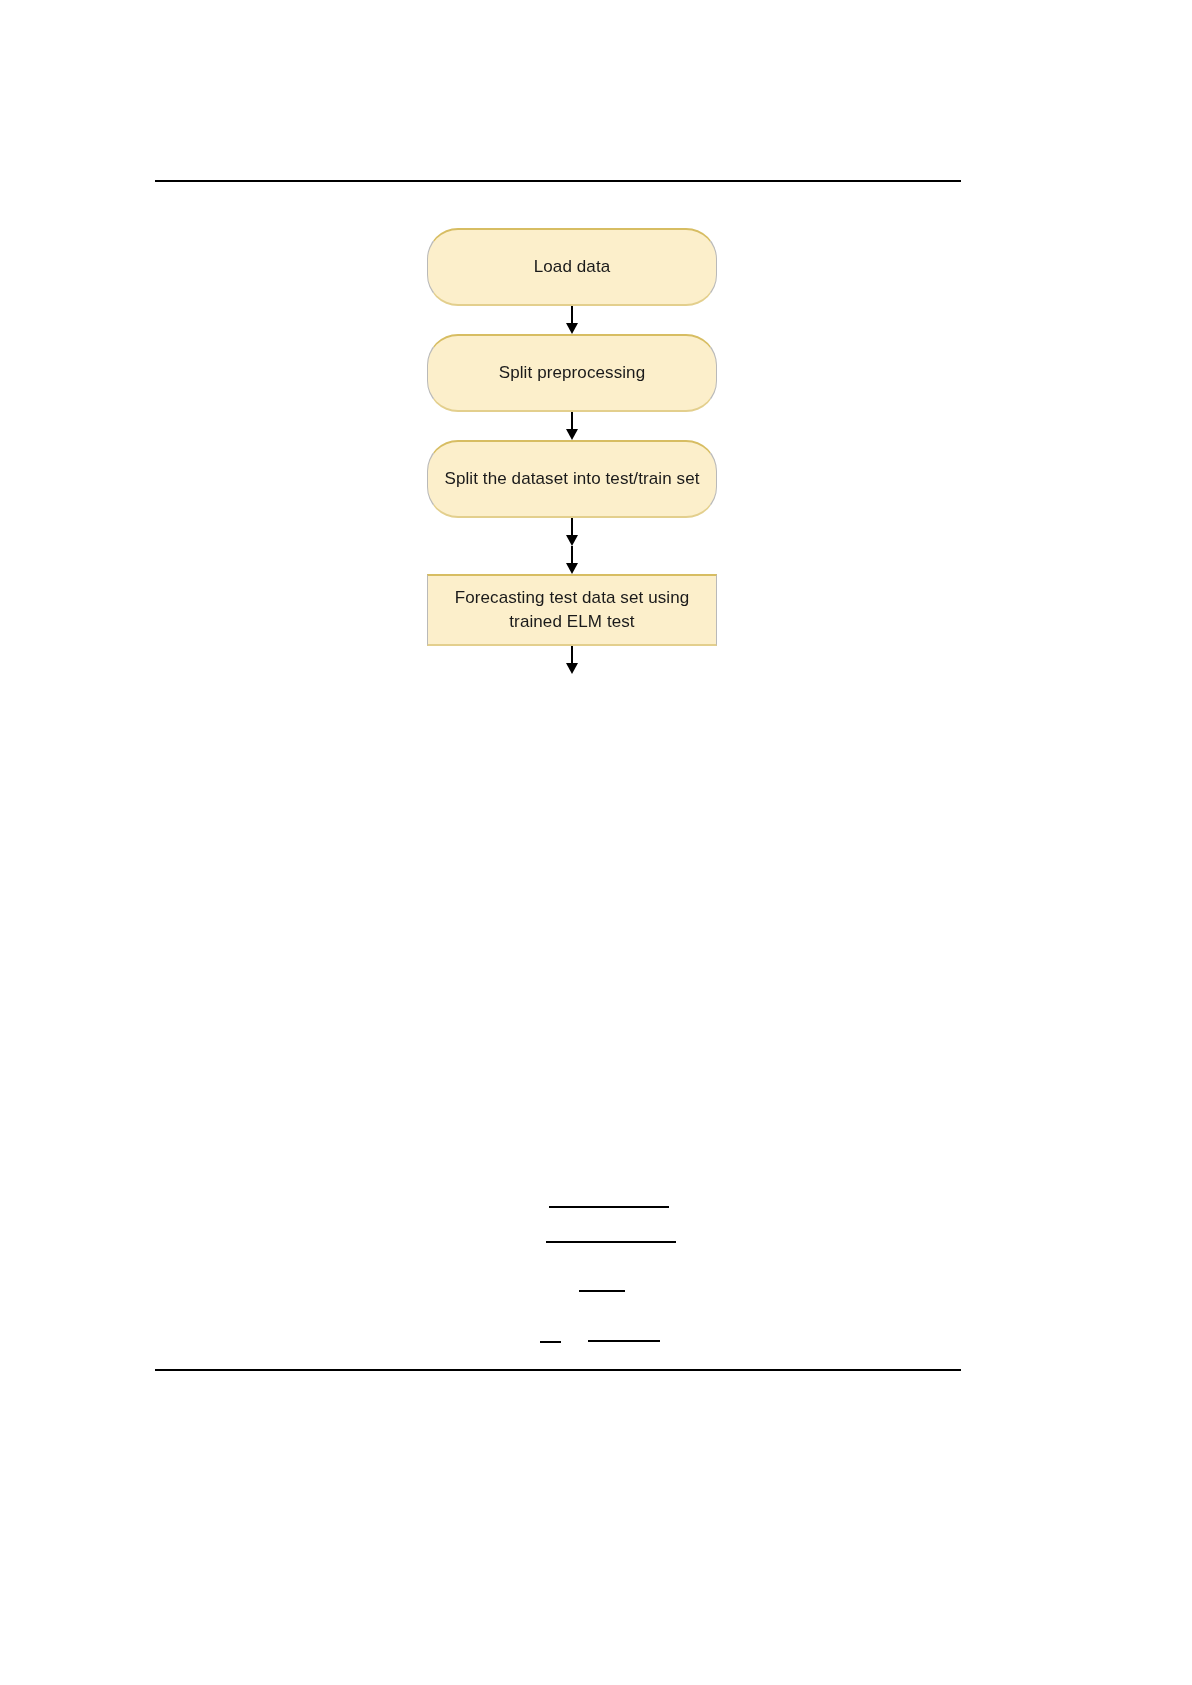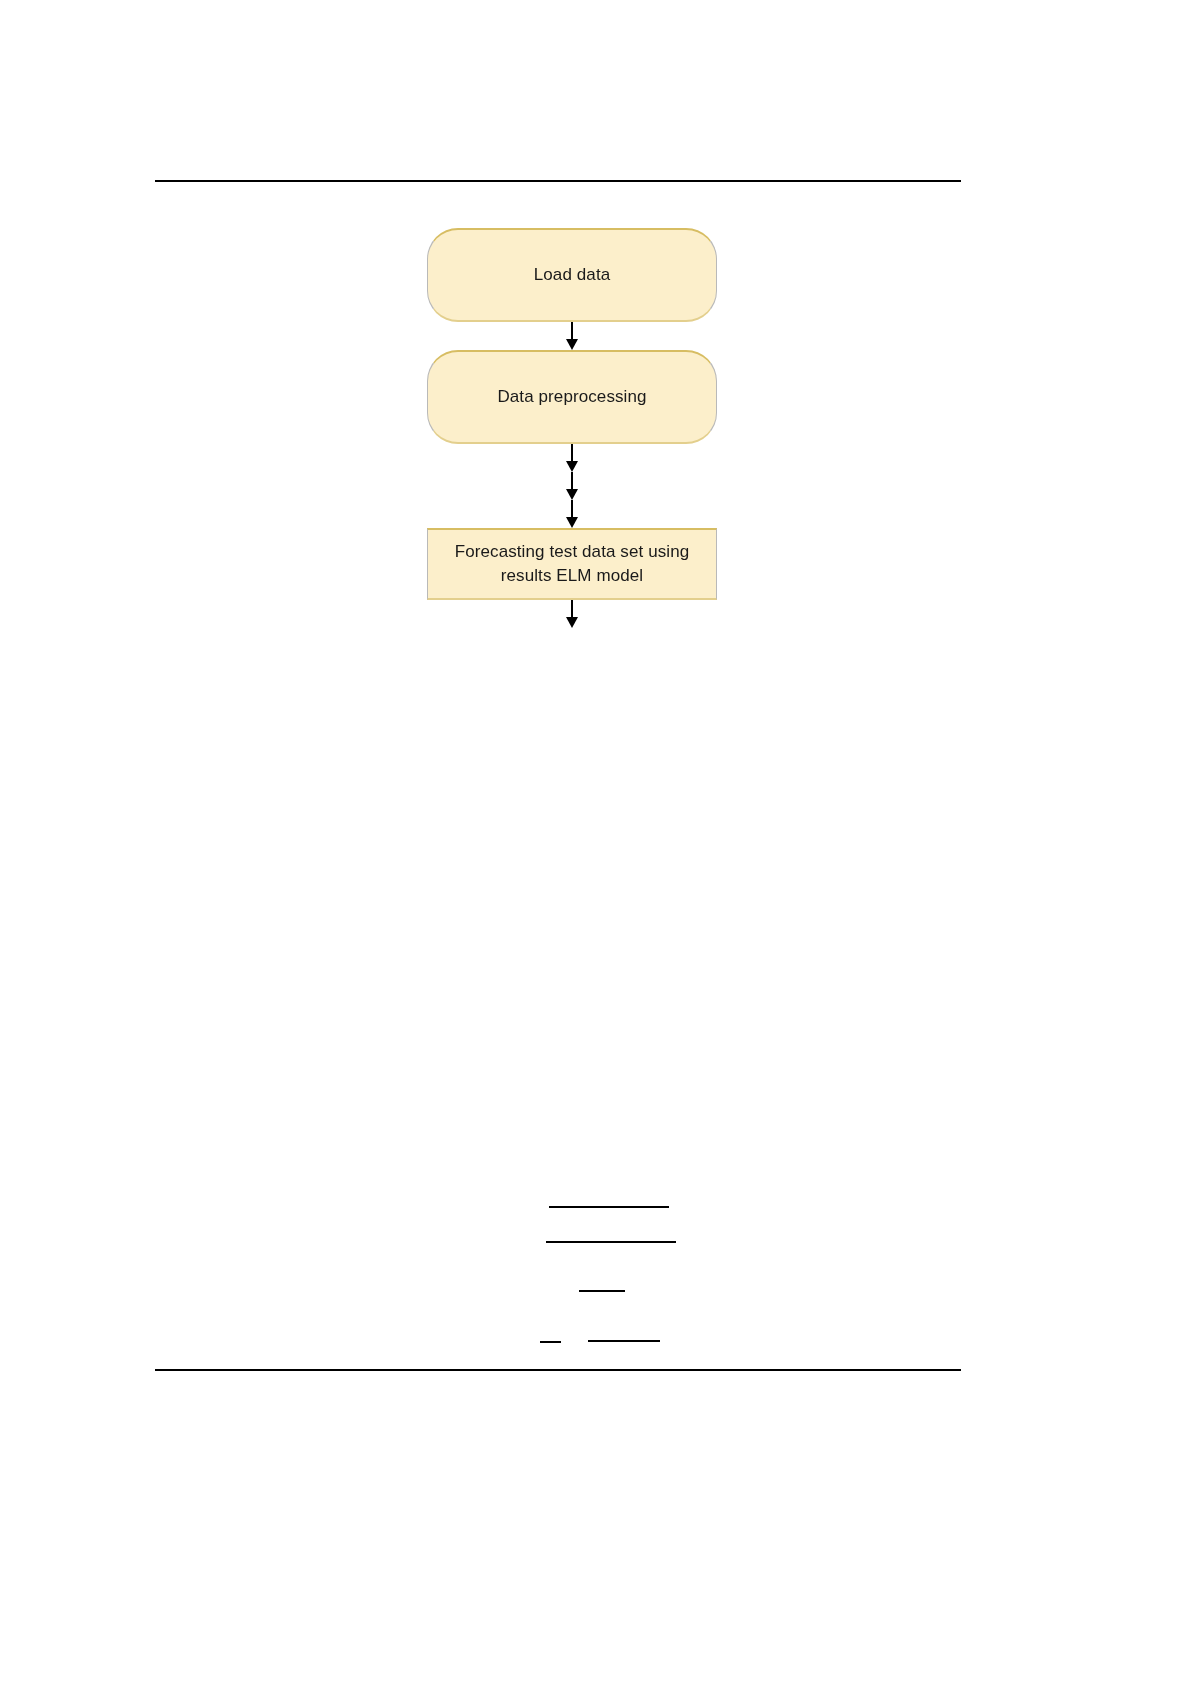--- a/index.html
+++ b/index.html
@@ -52,21 +52,21 @@
   .flow-step .step-label {
     display: block;
     width: 100%;
     color: #1a1a1a;
     font-size: 17px;
     line-height: 24px;
     letter-spacing: 0.1px;
     white-space: pre-line;
   }
 
-  .step-h1 { height: 94px; border-radius: 31px; }
+  .step-h1 { height: 78px; border-radius: 31px; }
   .step-h2 { height: 72px; }
 
   
   .connector {
     position: relative;
     width: 290px;
     height: 28px;
   }
   .connector .arrow-line {
     position: absolute;
@@ -109,43 +109,46 @@
   <div class="flow-step step-h1">
     <span class="step-label">Load data</span>
   </div>
 
   <div class="connector">
     <span class="arrow-line"></span>
     <span class="arrow-head"></span>
   </div>
 
   <div class="flow-step step-h1">
-    <span class="step-label">Data preprocessing</span>
+    <span class="step-label">Split preprocessing</span>
   </div>
 
   <div class="connector">
     <span class="arrow-line"></span>
     <span class="arrow-head"></span>
   </div>
 
+  <div class="flow-step step-h1">
+    <span class="step-label">Split the dataset into test/train set</span>
+  </div>
 
   <div class="connector">
     <span class="arrow-line"></span>
     <span class="arrow-head"></span>
   </div>
 
 
   <div class="connector">
     <span class="arrow-line"></span>
     <span class="arrow-head"></span>
   </div>
 
   <div class="flow-step step-h2">
     <span class="step-label">Forecasting test data set using
-results ELM model</span>
+trained ELM test</span>
   </div>
 
   <div class="connector">
     <span class="arrow-line"></span>
     <span class="arrow-head"></span>
   </div>
 
 
 </div>
 

